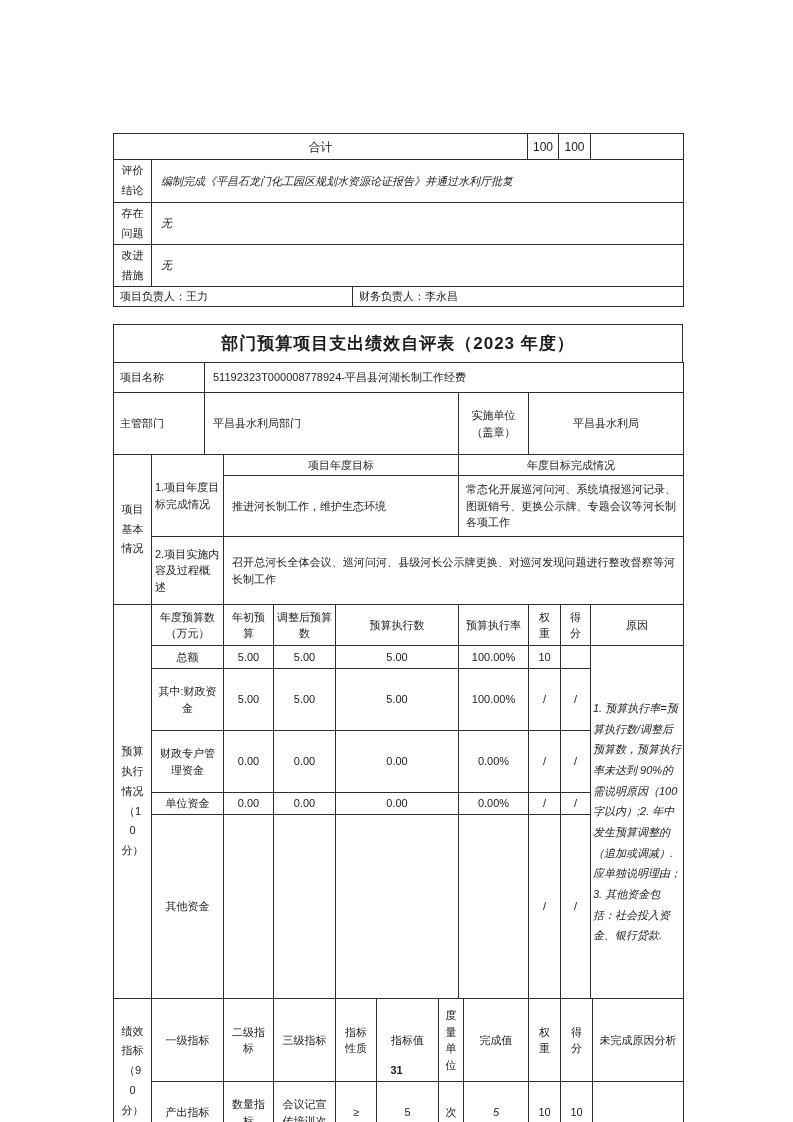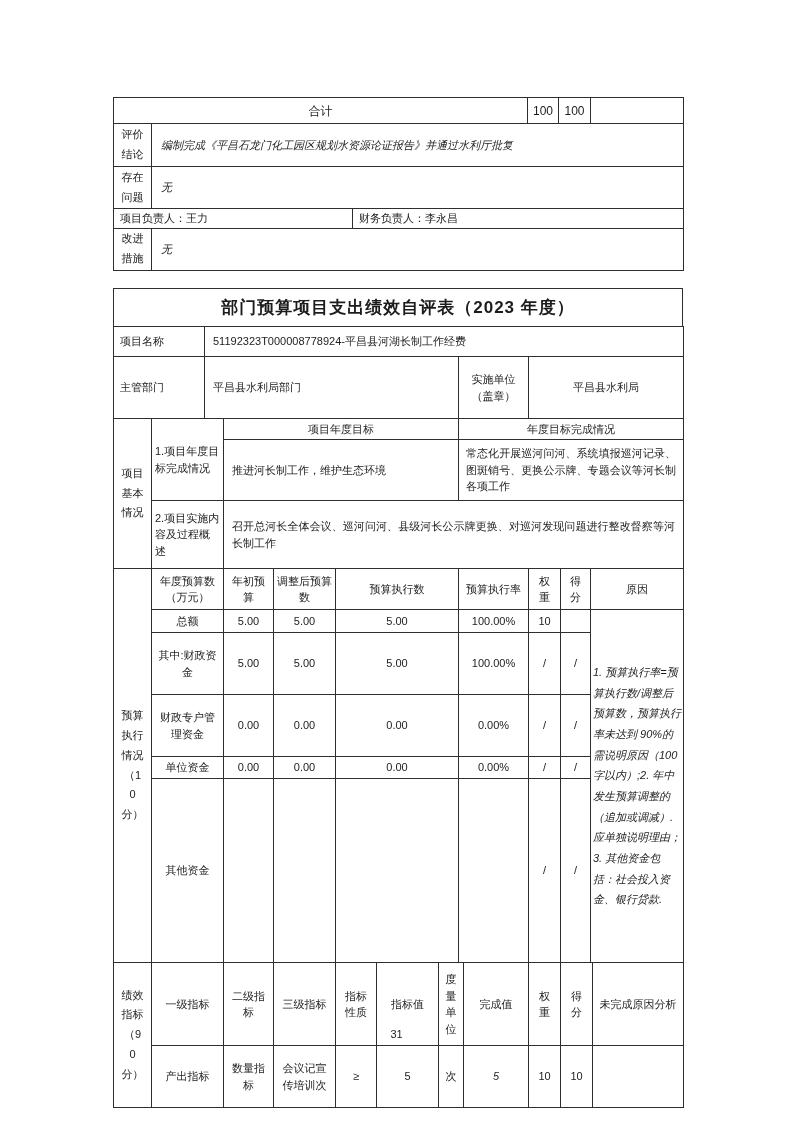--- a/index.html
+++ b/index.html
@@ -2,21 +2,21 @@
 <html><head>
 <meta charset="utf-8">
 <style>
   * { margin:0; padding:0; box-sizing:border-box; }
   html,body { background:#ffffff; }
   body {
     width:793px; height:1122px; position:relative;
     font-family:"Liberation Sans","DejaVu Sans",sans-serif;
     color:#1c1c1c;
   }
-  .abs { position:absolute; }
+  .abs { position:absolute;margin-top:36px; }
   table { border-collapse:collapse; table-layout:fixed; width:570px; background:#fff; }
   td {
     border:1px solid #2e2e2e;
     font-size:11px; line-height:1.5;
     vertical-align:middle; text-align:center;
     padding:1px 3px;
     word-break:break-all; overflow:hidden;
   }
   .stack table + table,
   .stack table { margin-top:-1px; }
@@ -31,21 +31,21 @@
   .p9     { padding:0 9px; }
   .title-cell {
     font-size:17px; font-weight:bold; letter-spacing:1px;
     padding:4px 2px;
   }
   .reason {
     font-style:italic; text-align:left;
     padding:2px 2px; line-height:1.88; vertical-align:middle;
   }
   .lbl { text-align:left; padding-left:6px; }
-  .pagenum { left:0; right:0; top:1028px; text-align:center; font-size:11px; color:#222; }
+  .pagenum { left:0; right:0; top:1028px; text-align:center; font-size:11px; color:#222;font-weight:bold; }
 </style>
 </head>
 <body>
 
 <div class="abs" style="left:113px; top:97px;">
   <table>
     <colgroup>
       <col style="width:38px">
         <col style="width:201px">
         <col style="width:175px">
@@ -61,27 +61,27 @@
       <td></td>
     </tr>
     <tr style="height:43px">
       <td class="vlab">评价结论</td>
       <td colspan="5" class="left italic" style="padding-left:9px">编制完成《平昌石龙门化工园区规划水资源论证报告》并通过水利厅批复</td>
     </tr>
     <tr style="height:42px">
       <td class="vlab">存在问题</td>
       <td colspan="5" class="left italic" style="padding-left:9px">无</td>
     </tr>
+    <tr style="height:42px">
+      <td class="vlab">改进措施</td>
+      <td colspan="5" class="left italic" style="padding-left:9px">无</td>
+    </tr>
     <tr style="height:18px">
       <td colspan="2" class="left" style="padding-left:6px">项目负责人：王力</td>
       <td colspan="4" class="left" style="padding-left:6px">财务负责人：李永昌</td>
-    </tr>
-    <tr style="height:42px">
-      <td class="vlab">改进措施</td>
-      <td colspan="5" class="left italic" style="padding-left:9px">无</td>
     </tr>
   </tbody>
     </table>
 </div>
 
 <div class="abs stack" style="left:113px; top:288px;">
 
   <table>
     <tbody>
         <tr style="height:38px">

